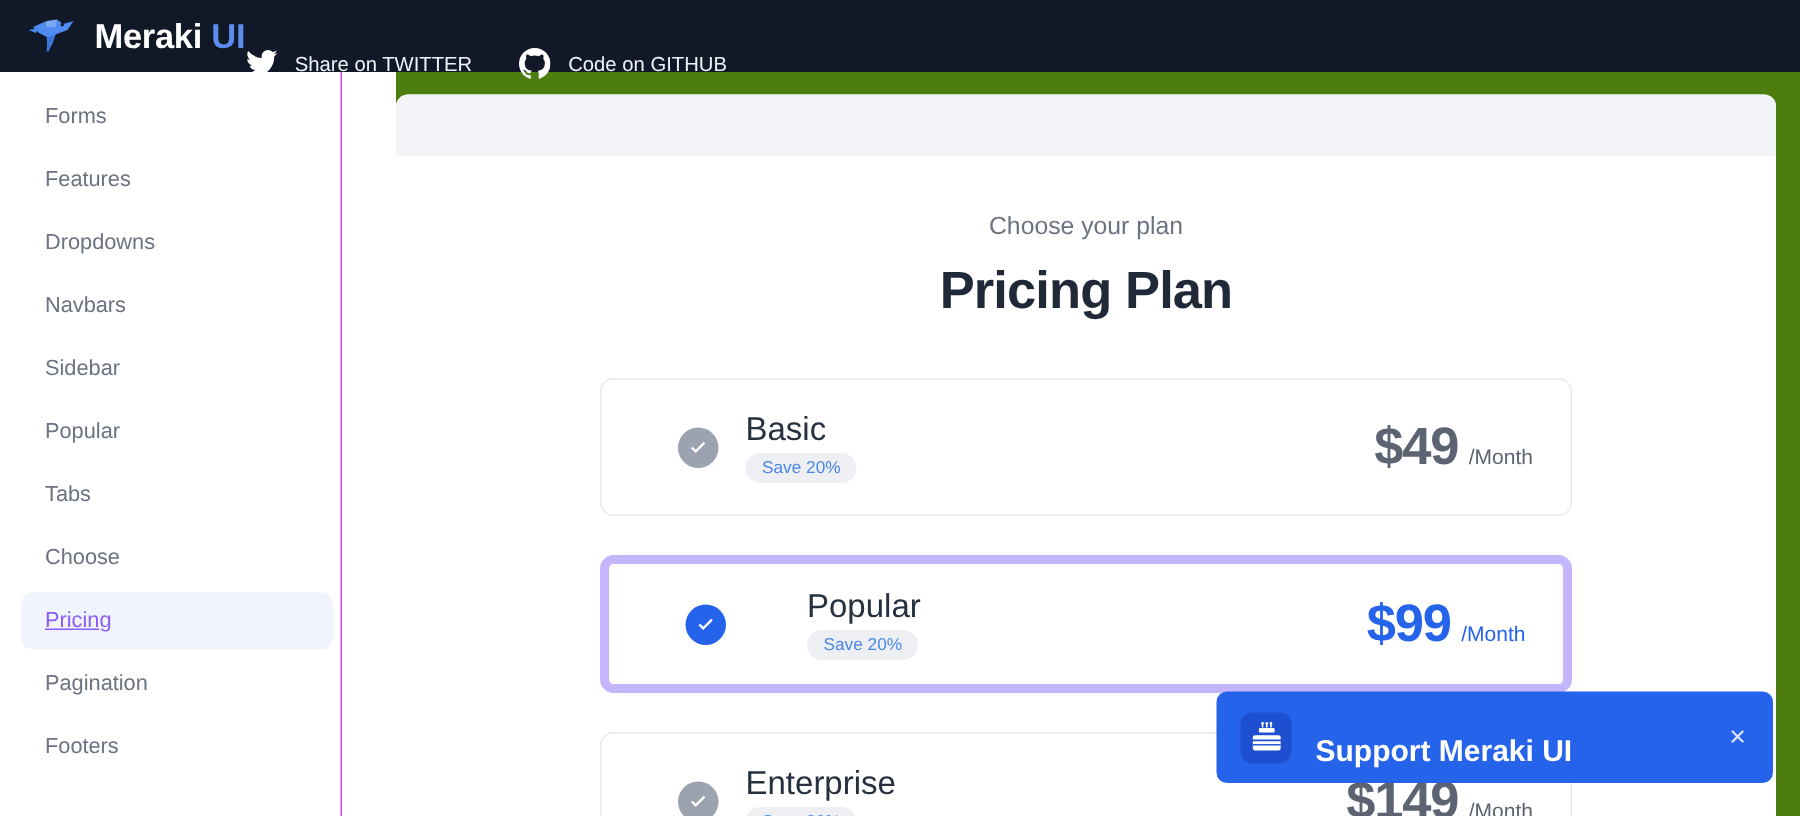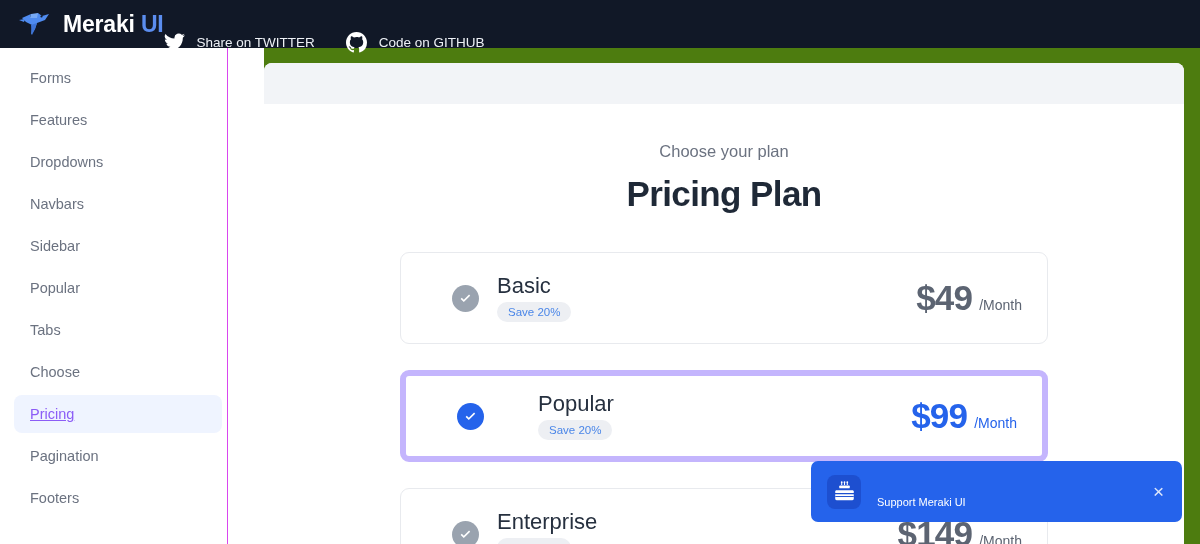--- a/index.html
+++ b/index.html
@@ -154,21 +154,21 @@
     z-index: 60;
   }
   .toast-icon {
     width: 34px; height: 34px; flex: 0 0 34px;
     background: #1d4fd0; border-radius: 8px;
     display: flex; align-items: center; justify-content: center;
     margin-right: 16px;
   }
   .toast-text {
     flex: 1 1 auto;
-    color: #ffffff; font-size: 11px; font-weight: normal; margin-top: 20px;
+    color: #ffffff; font-size: 20px; font-weight: bold; margin-top: 20px;
   }
   .toast-close {
     color: #dfe8fb; font-size: 19px;
     cursor: pointer; padding: 0 2px; line-height: 1;
   }
 </style>
 </head>
 <body>
 
 <div class="navbar">

